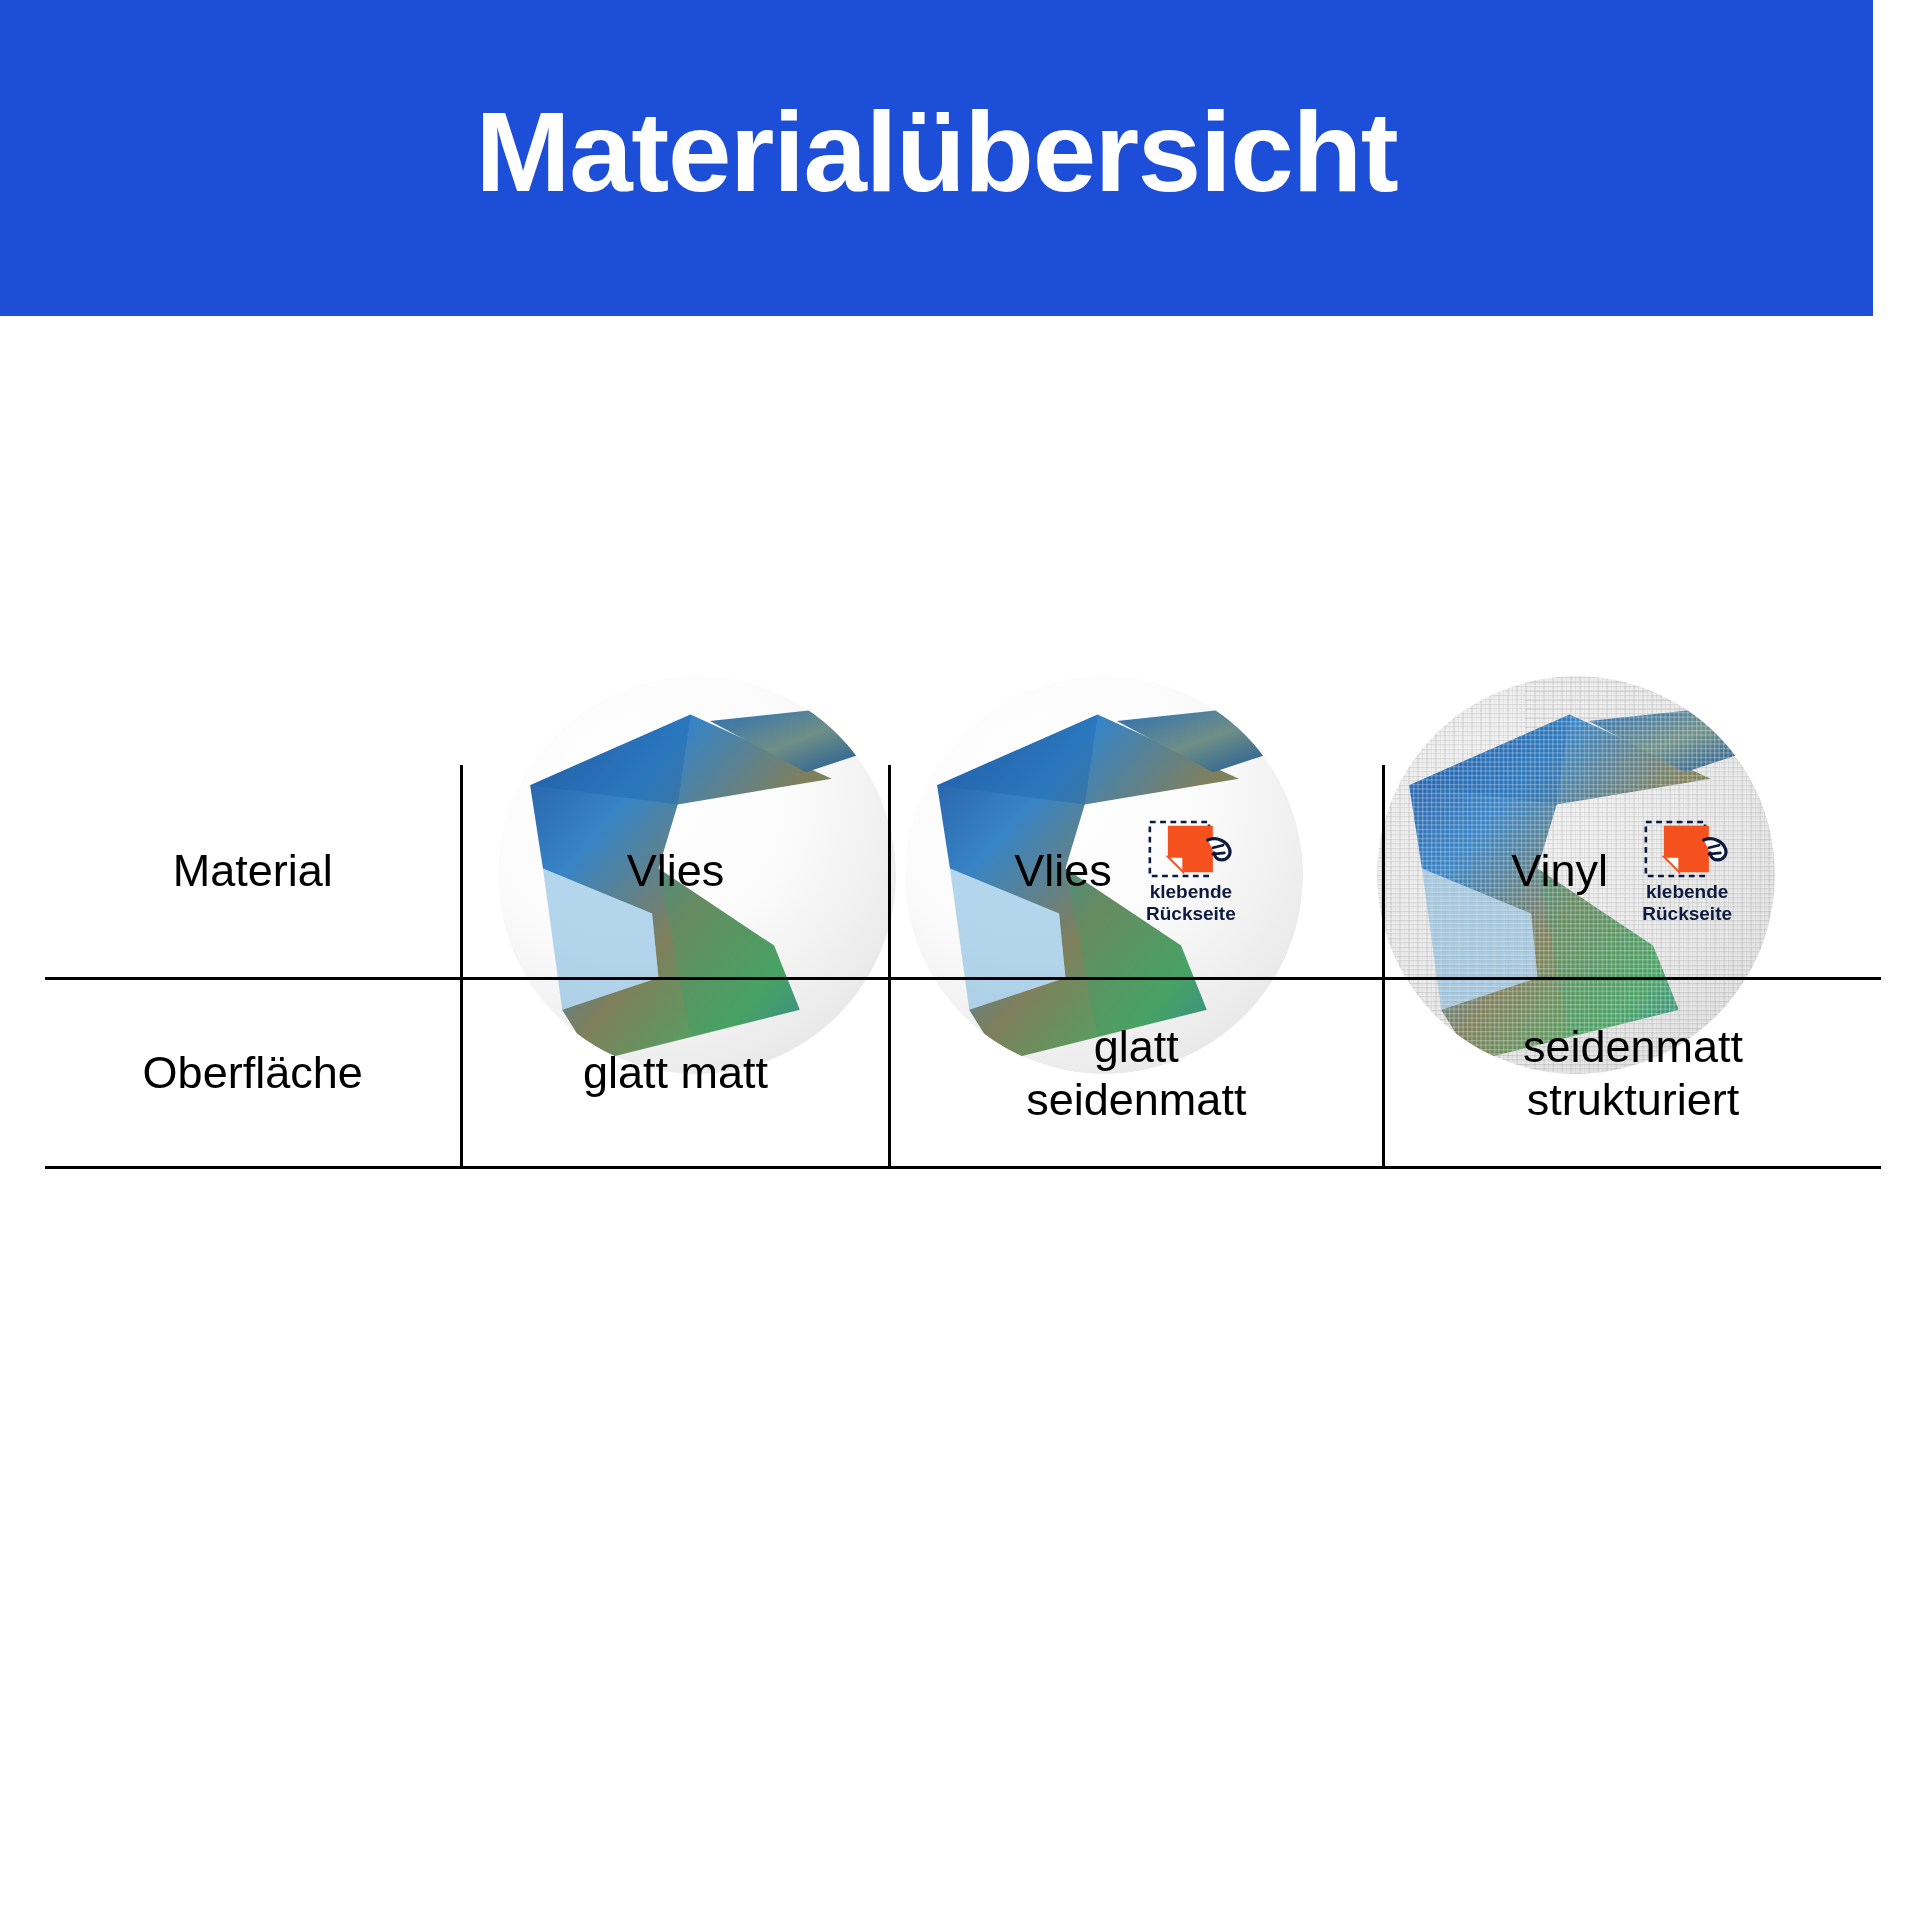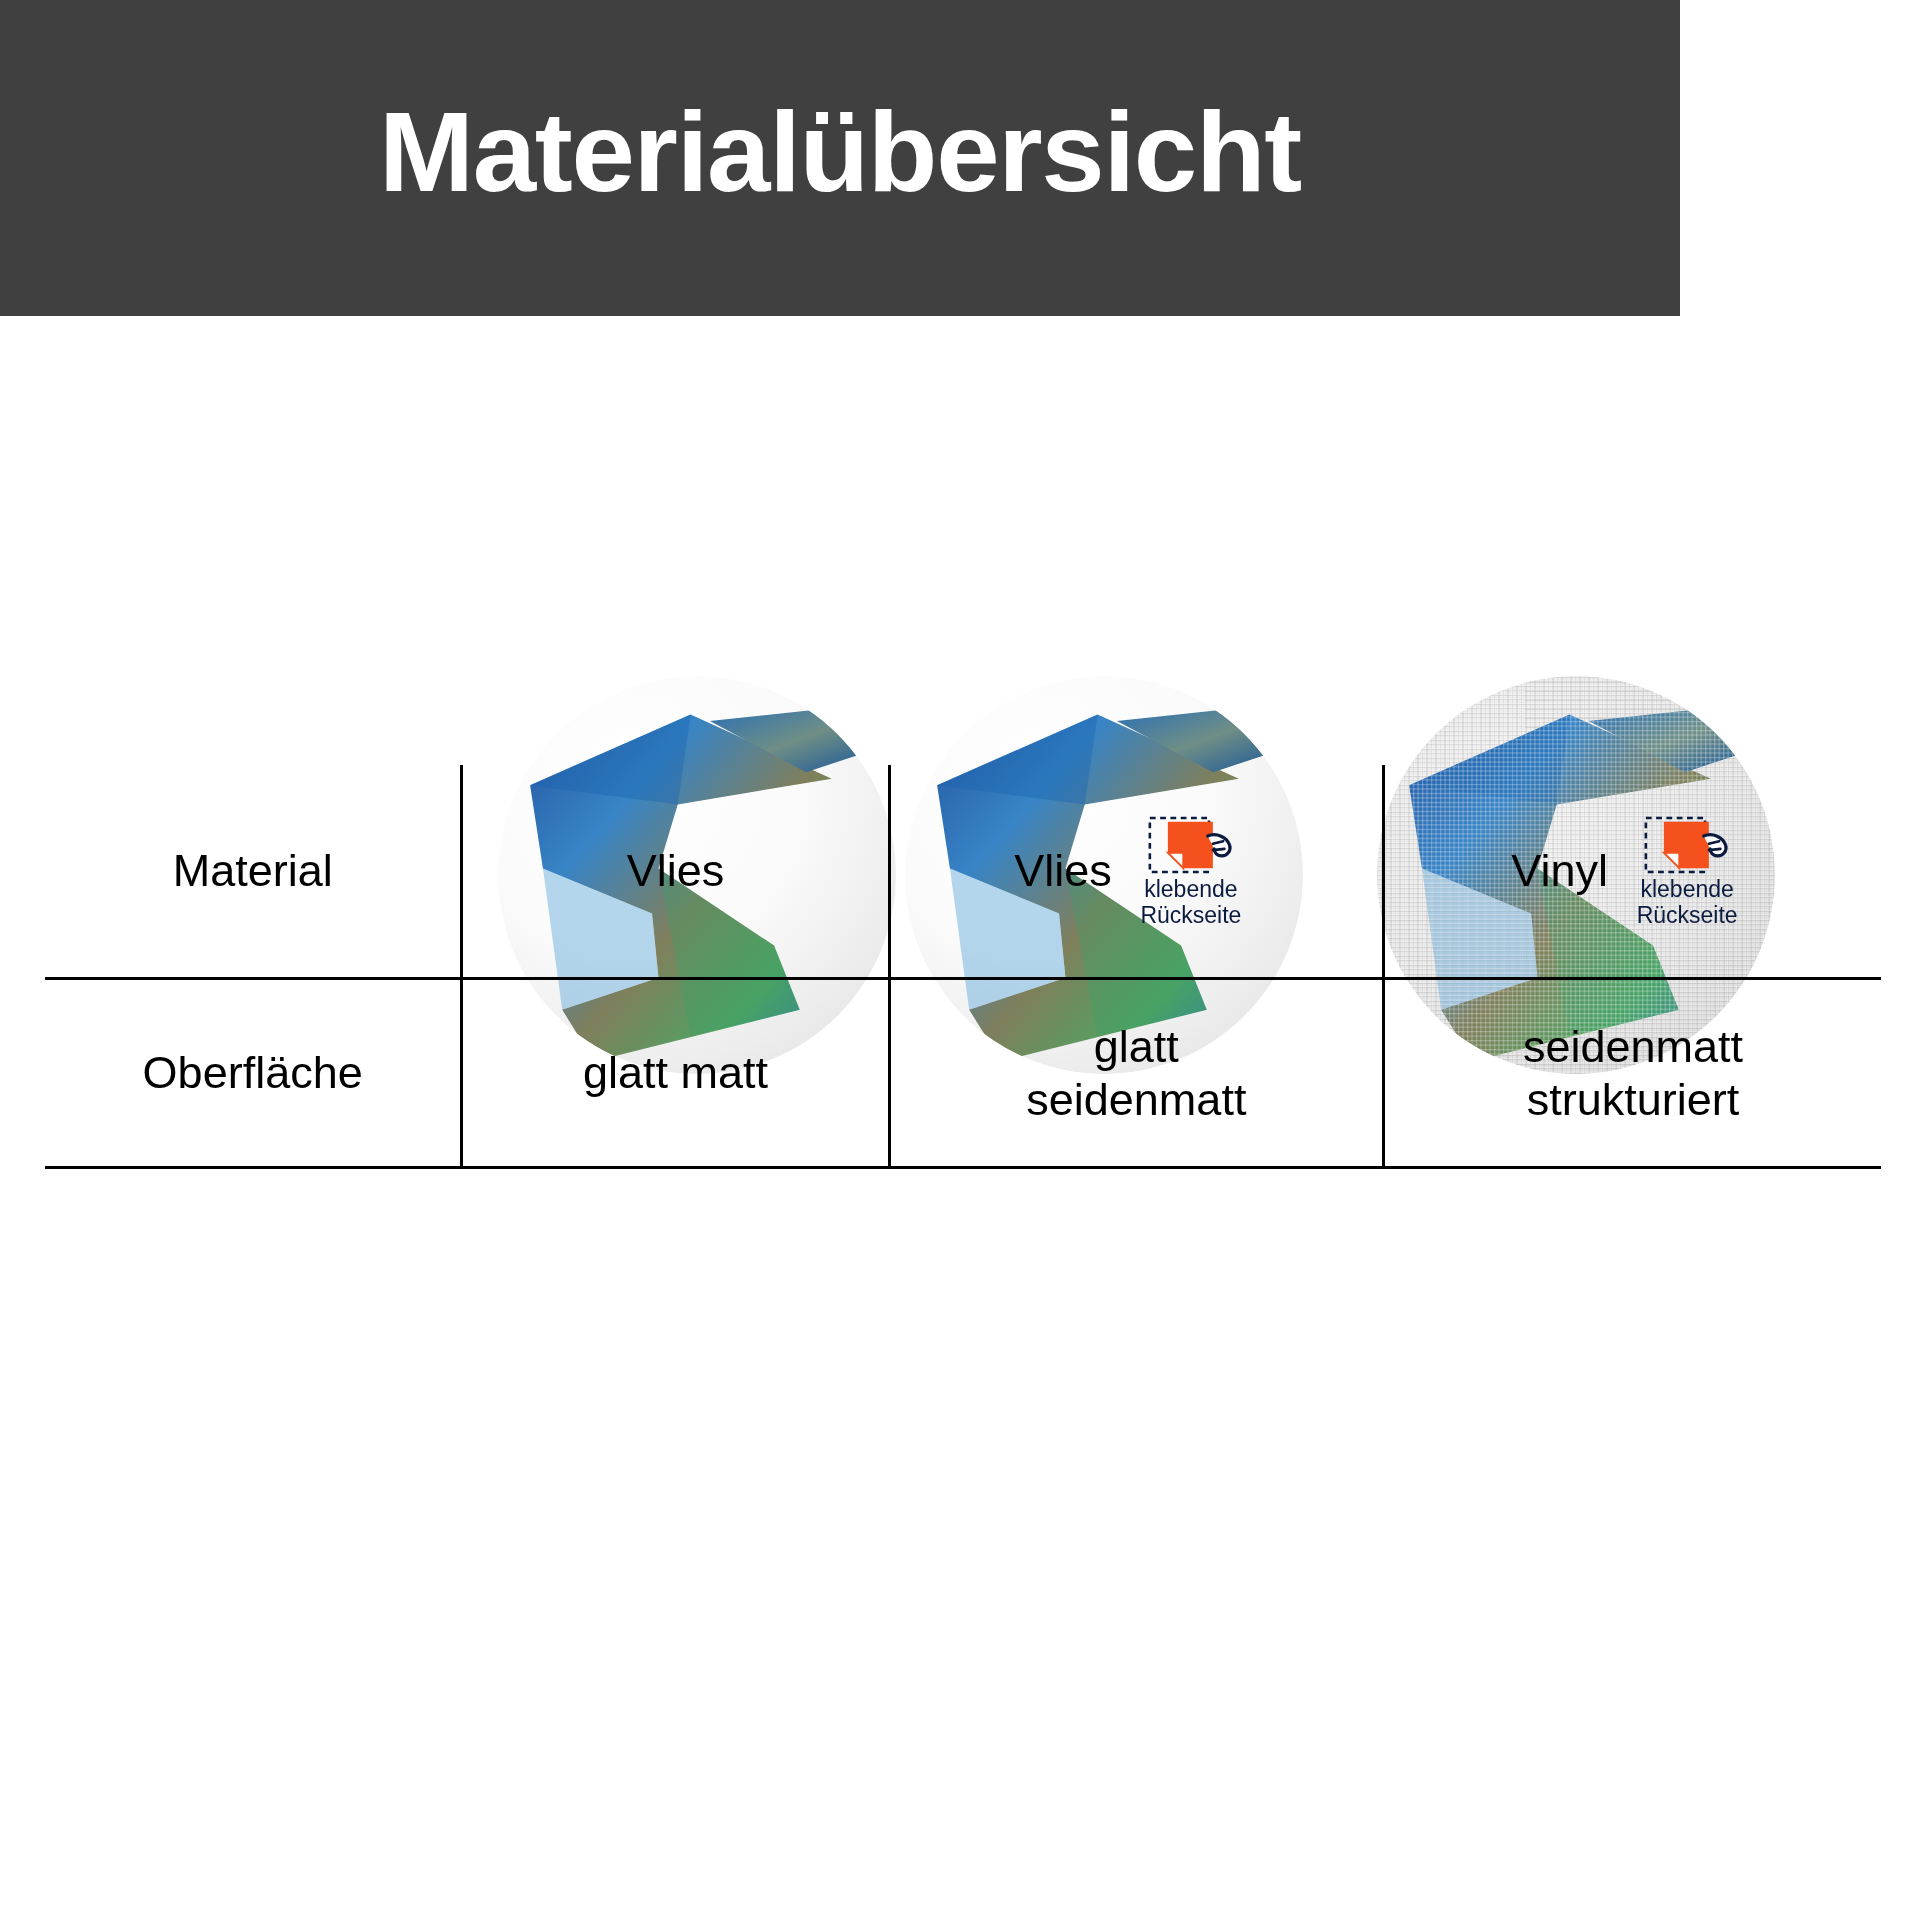--- a/index.html
+++ b/index.html
@@ -10,23 +10,23 @@
   body {
     width: 1926px;
     height: 1926px;
     font-family: "Liberation Sans", sans-serif;
     color: #000000;
     overflow: hidden;
   }
 
   
   .header {
-    width: 1680px;
+    width: 1873px;
     height: 316px;
-    background: #404040;
+    background: #1d4ed8;
     display: flex;
     align-items: center;
     justify-content: center;
     box-sizing: border-box;
   }
   .header-title {
     color: #ffffff;
     font-size: 114px;
     font-weight: 700;
     letter-spacing: -1.3px;
@@ -147,22 +147,22 @@
     align-items: center;
     width: 135px;
     flex: 0 0 auto;
   }
   .adhesive .badge-icon {
     width: 90px;
     height: 62px;
     position: relative;
   }
   .adhesive .badge-text {
-    font-size: 23px;
-    font-weight: 400;
+    font-size: 19px;
+    font-weight: 700;
     line-height: 1.12;
     color: #0b1b3f;
     text-align: center;
     margin-top: 1px;
     white-space: pre-line;
   }
 
   
   .check {
     display: inline-block;

